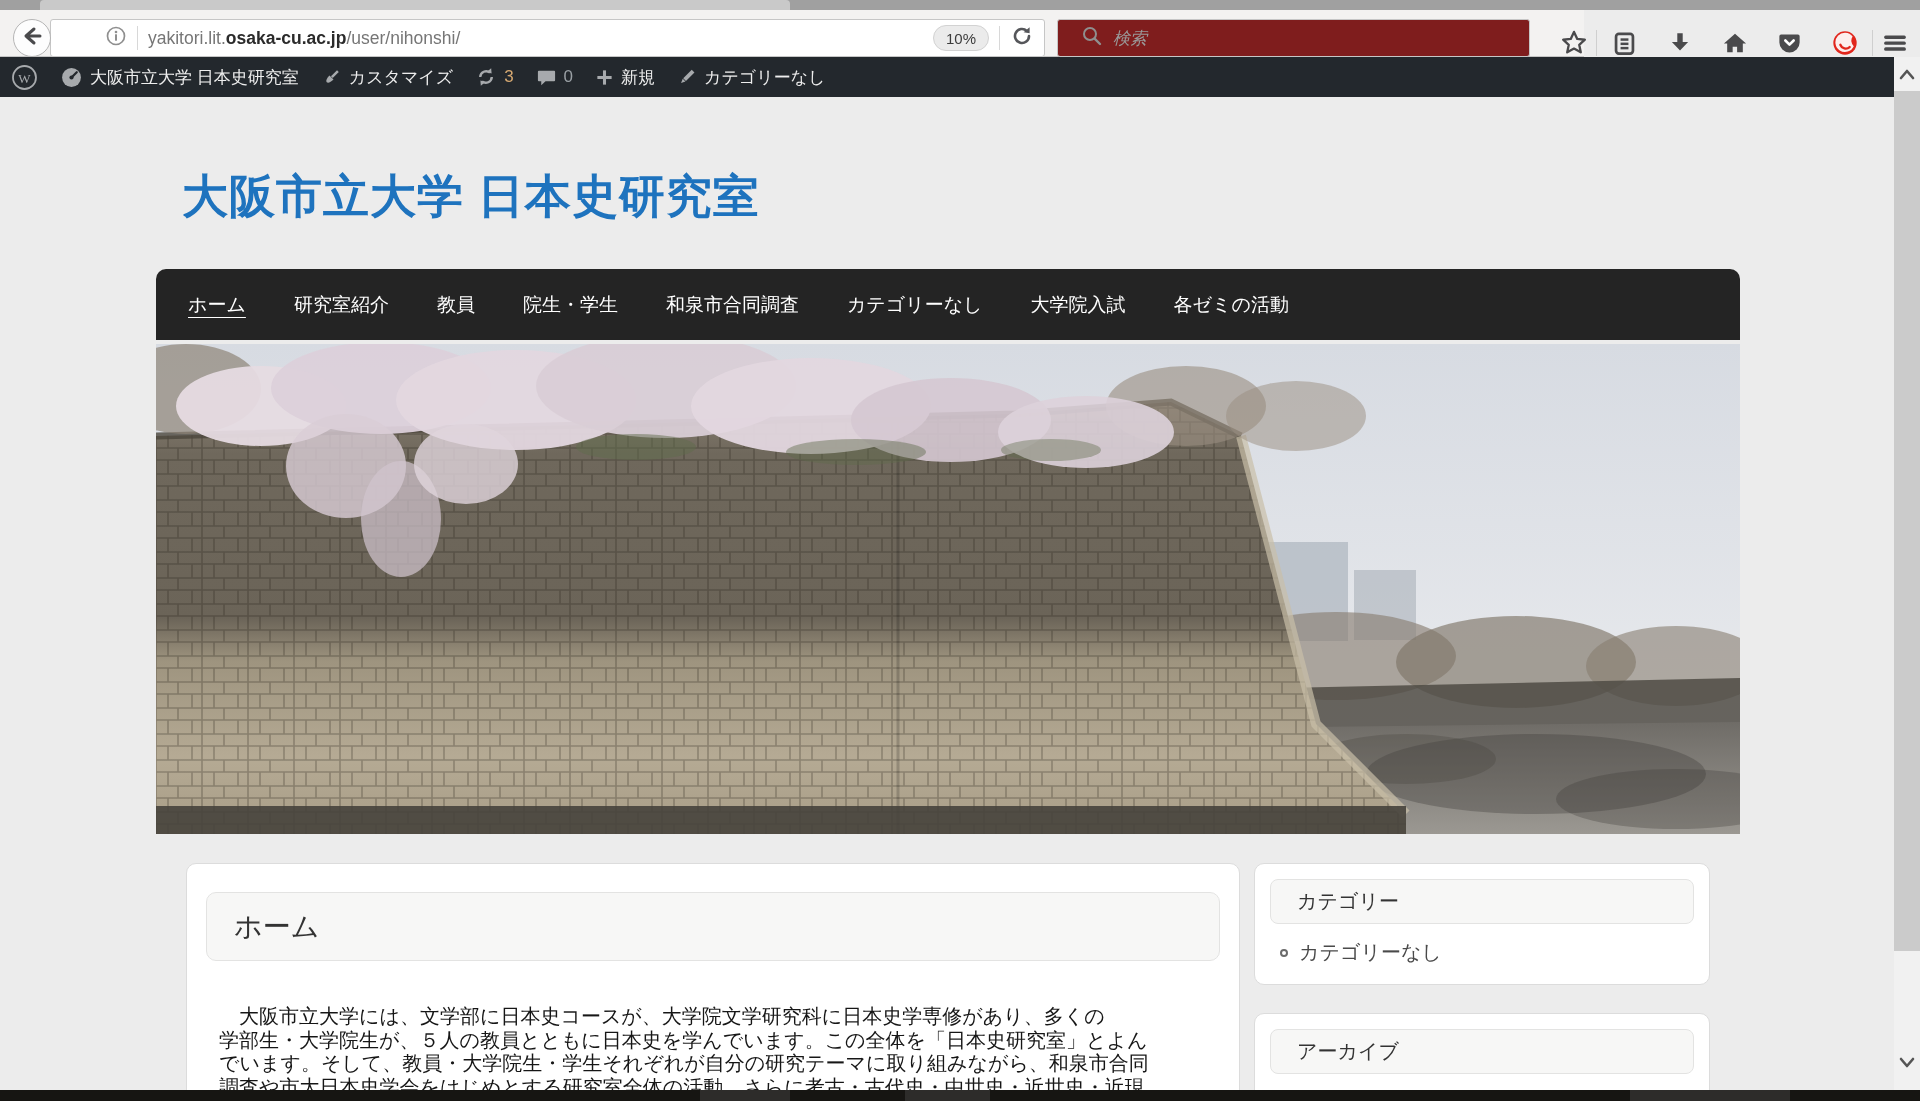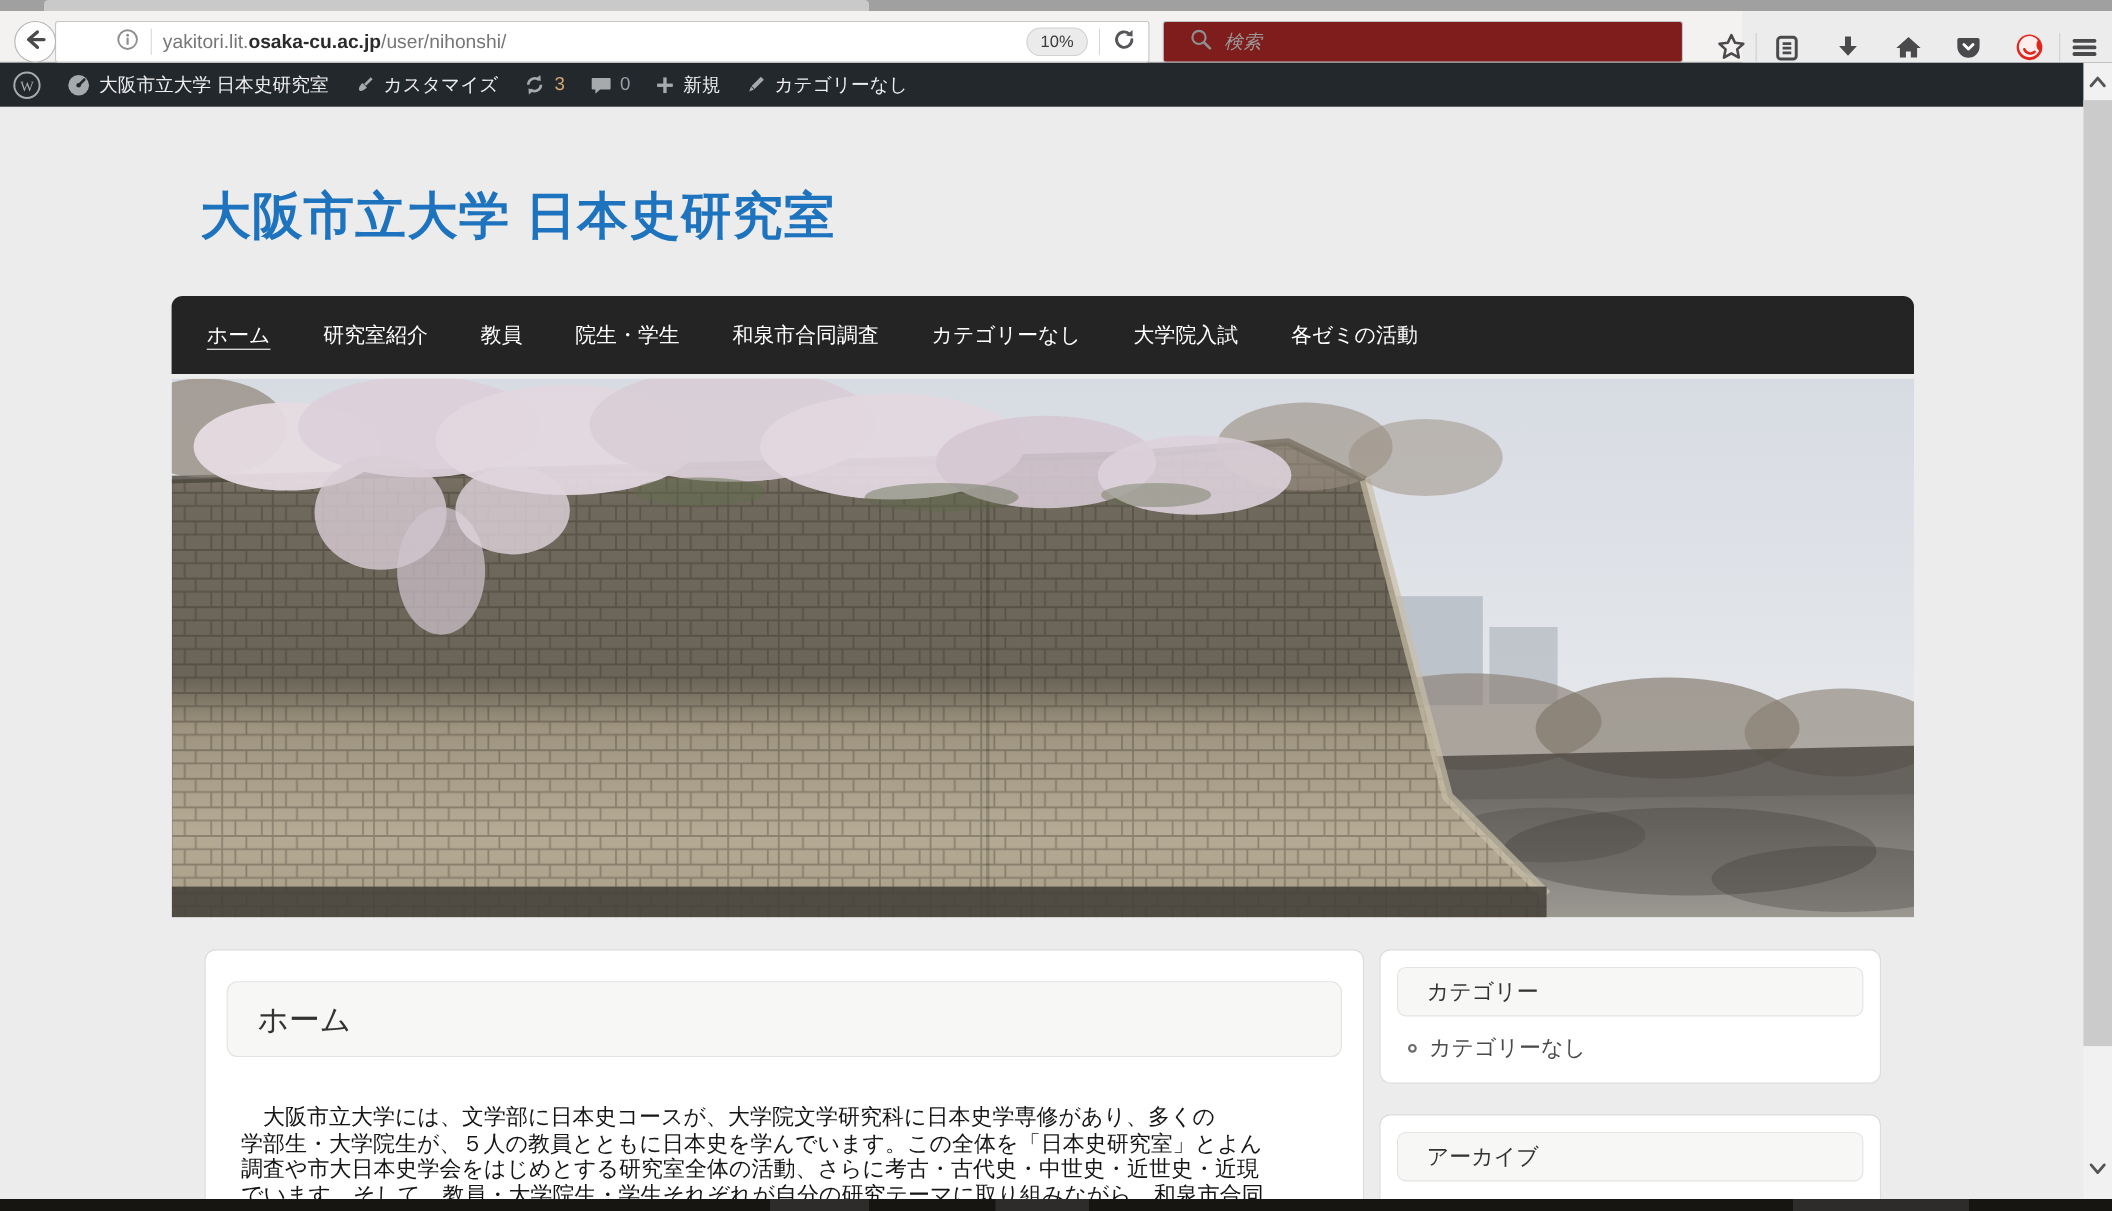--- a/index.html
+++ b/index.html
@@ -306,22 +306,22 @@
     </svg>
   </div>
 
   <div class="main-card">
     <div class="heading-box">
       <span>ホーム</span>
     </div>
     <div class="paragraph">
       <div>　大阪市立大学には、文学部に日本史コースが、大学院文学研究科に日本史学専修があり、多くの</div>
       <div>学部生・大学院生が、５人の教員とともに日本史を学んでいます。この全体を「日本史研究室」とよん</div>
+      <div>でいます。そして、教員・大学院生・学生それぞれが自分の研究テーマに取り組みながら、和泉市合同</div>
       <div>調査や市大日本史学会をはじめとする研究室全体の活動、さらに考古・古代史・中世史・近世史・近現</div>
-      <div>でいます。そして、教員・大学院生・学生それぞれが自分の研究テーマに取り組みながら、和泉市合同</div>
     </div>
   </div>
 
   <div class="side-card cat">
     <div class="side-head">
       <span>カテゴリー</span>
     </div>
     <div class="side-item">
       <span class="bullet"></span>
       <span>カテゴリーなし</span>

